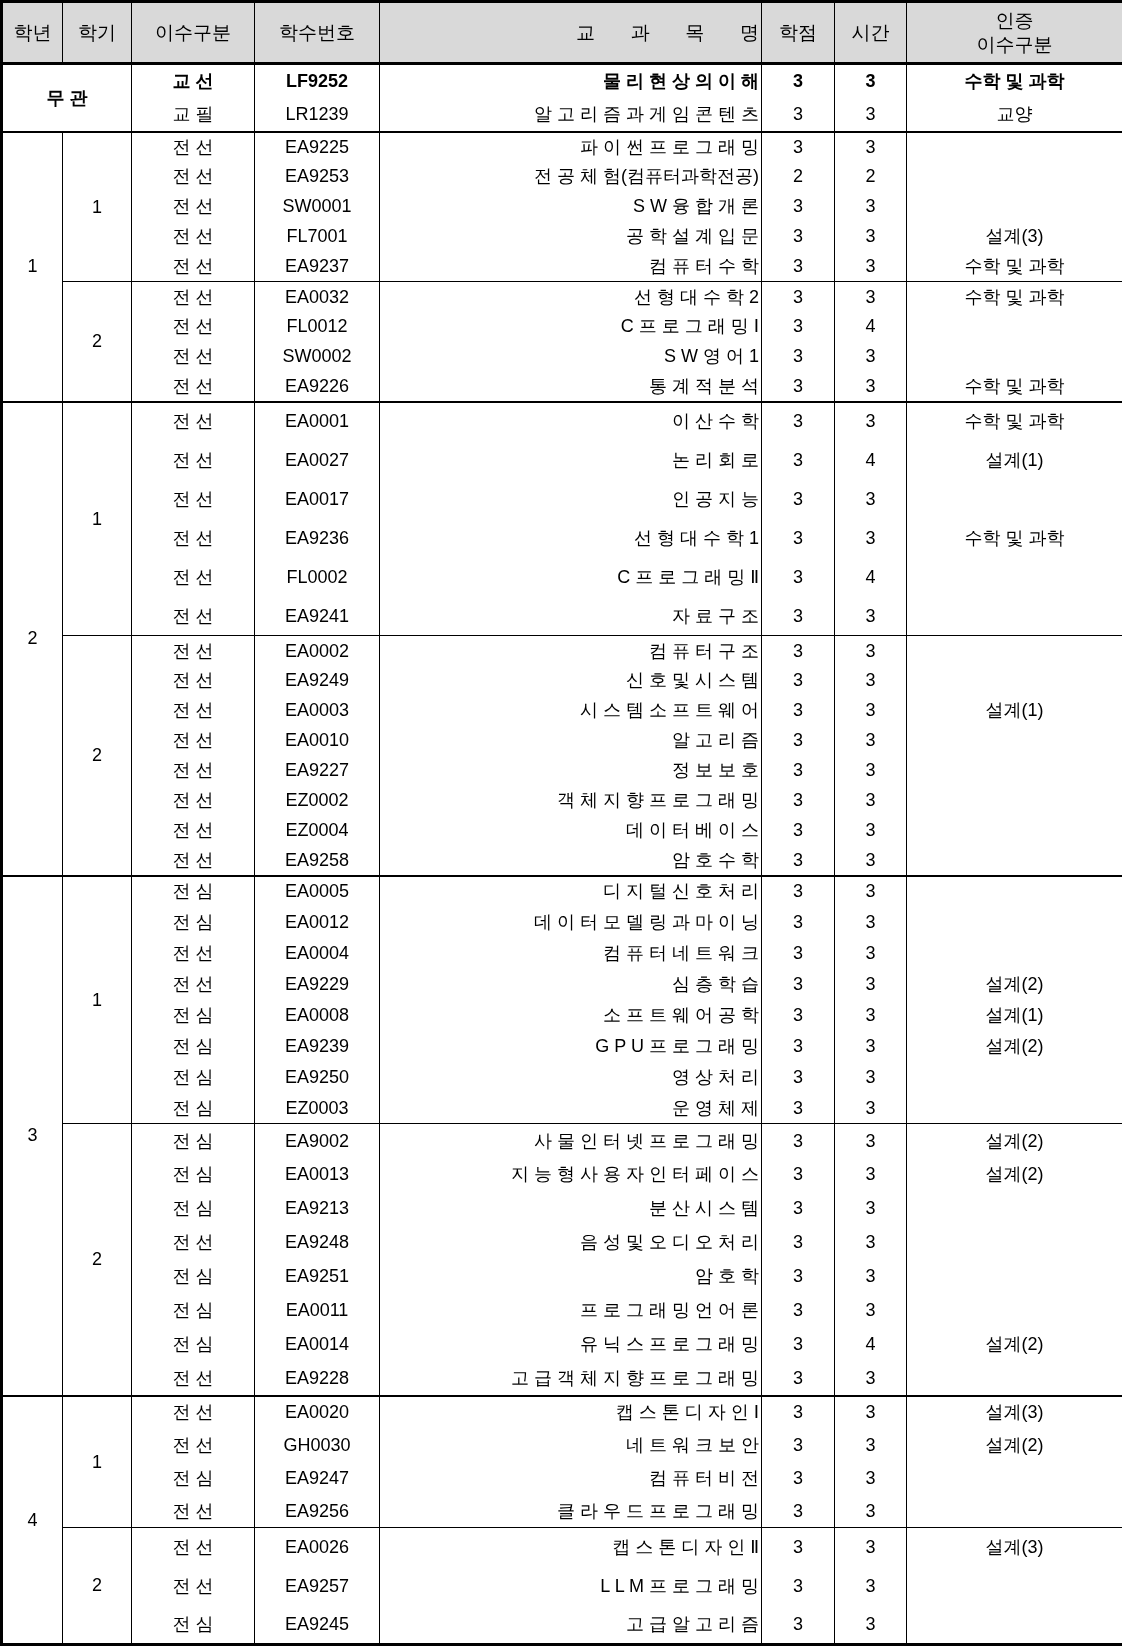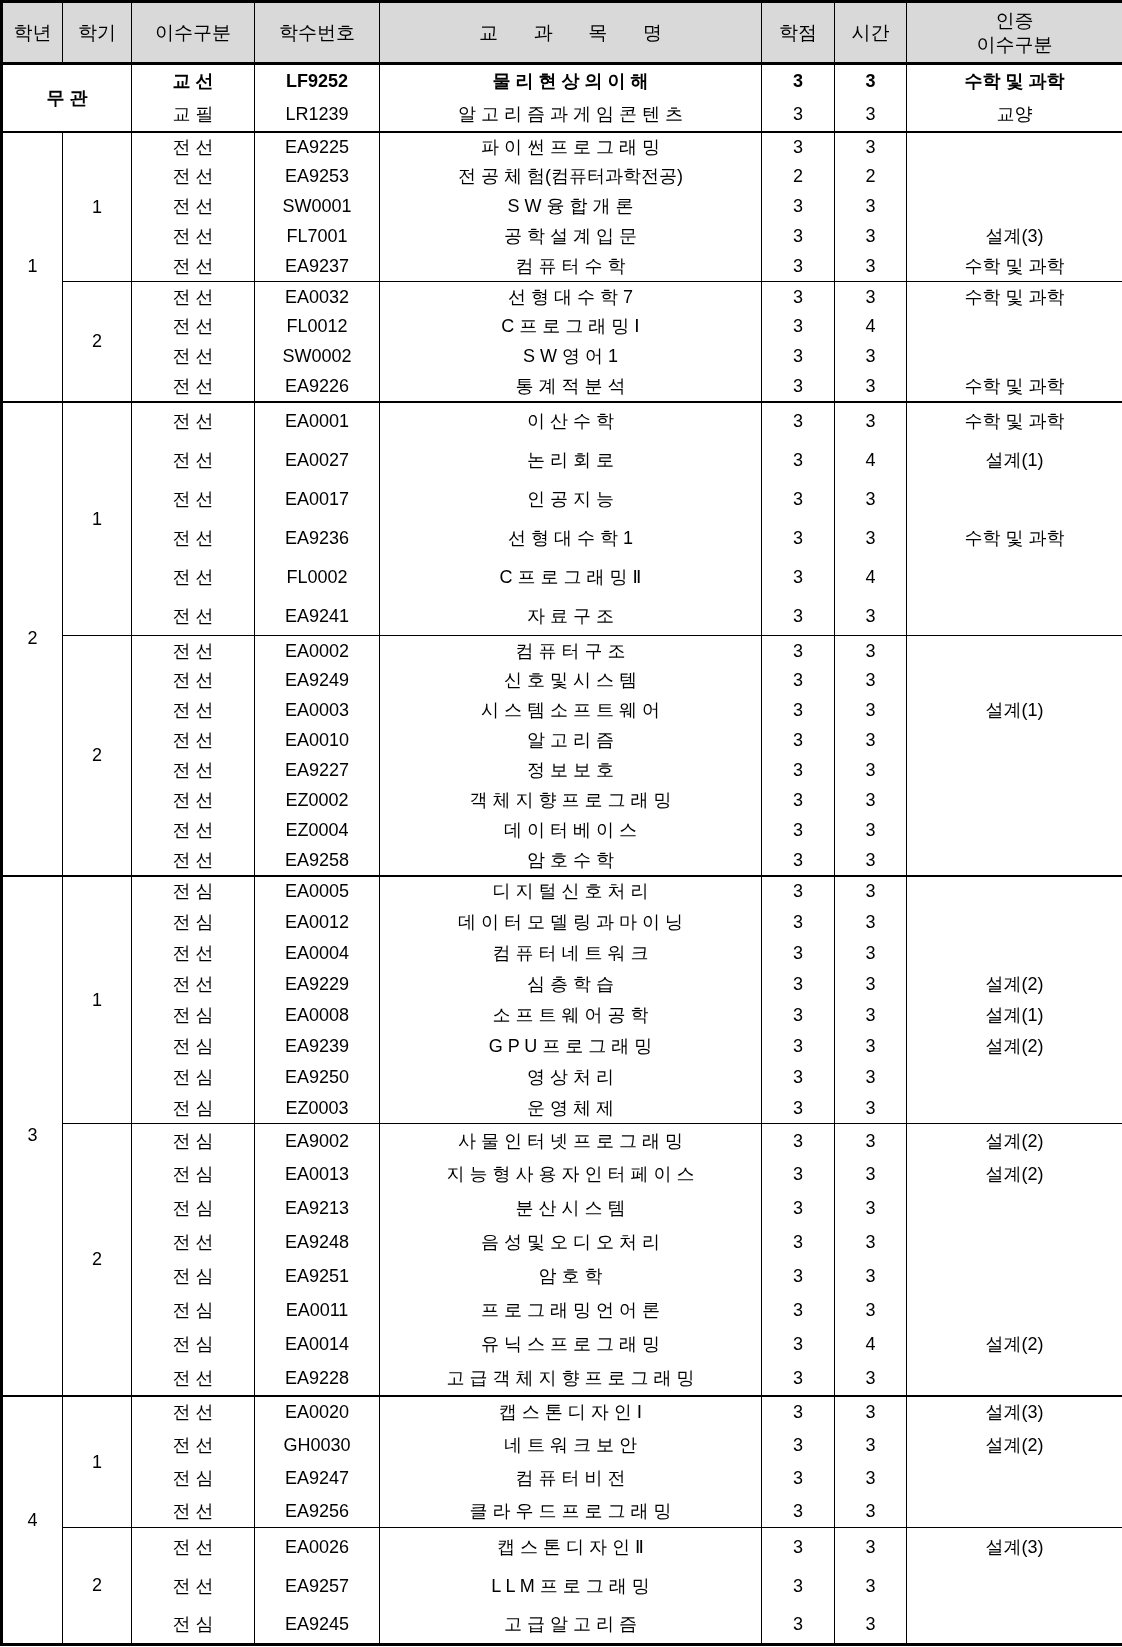--- a/index.html
+++ b/index.html
@@ -17,24 +17,24 @@
     font-size:18px;line-height:1.25;
     padding:0 2px;overflow:hidden;white-space:nowrap;
   }
   thead tr{height:62px;}
   thead th{
     background:#d9d9d9;
     border-bottom:3px solid #000;
     font-weight:normal;font-size:19px;
     white-space:pre-line;
   }
-  thead th.subject-col{word-spacing:1.6em;}
+  thead th.subject-col{word-spacing:1.6em;text-align:right;}
   tr.year-start td{border-top:2px solid #000;}
   tr.sem-start td{border-top:1px solid #000;}
-  td.title-cell{white-space:nowrap;}
+  td.title-cell{white-space:nowrap;text-align:right;}
   td.cert-cell{white-space:nowrap;}
 </style>
 </head>
 <body>
 
 <div class="page">
   <table class="curriculum">
     <colgroup>
       <col style="width:61px">
       <col style="width:69px">
@@ -115,21 +115,21 @@
           <td>EA9237</td>
           <td class="title-cell">컴 퓨 터 수 학</td>
           <td>3</td>
           <td>3</td>
           <td class="cert-cell">수학 및 과학</td>
         </tr>
         <tr class="sem-start" style="height: 30px;">
           <td rowspan="4">2</td>
           <td>전 선</td>
           <td>EA0032</td>
-          <td class="title-cell">선 형 대 수 학 7</td>
+          <td class="title-cell">선 형 대 수 학 2</td>
           <td>3</td>
           <td>3</td>
           <td class="cert-cell">수학 및 과학</td>
         </tr>
         <tr style="height: 30px;">
           <td>전 선</td>
           <td>FL0012</td>
           <td class="title-cell">C 프 로 그 래 밍 Ⅰ</td>
           <td>3</td>
           <td>4</td>

